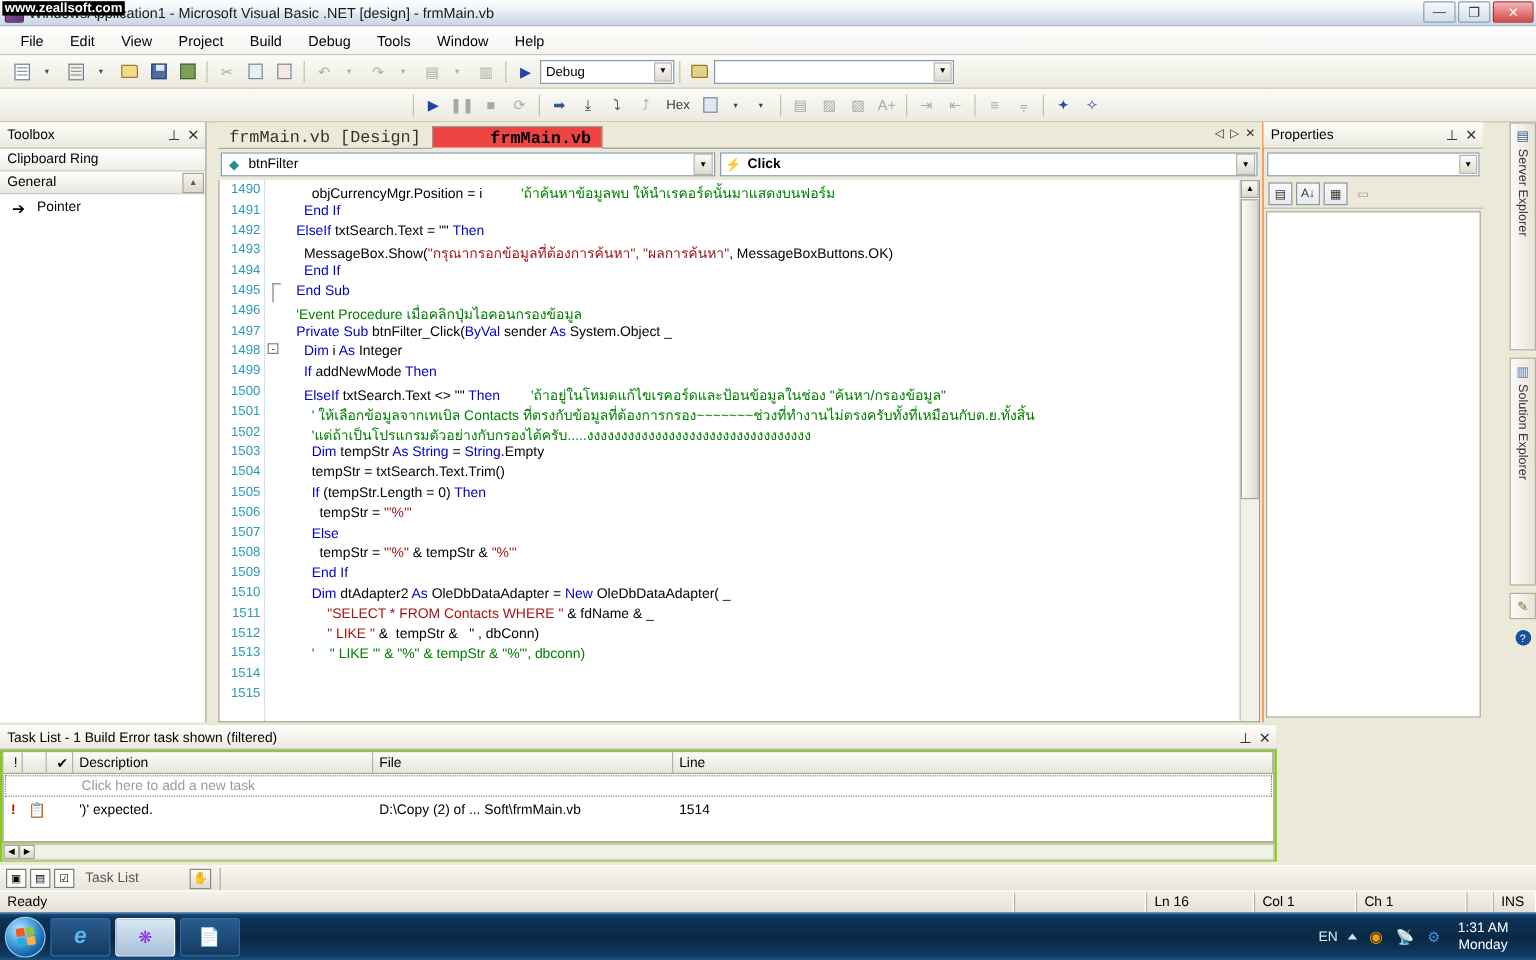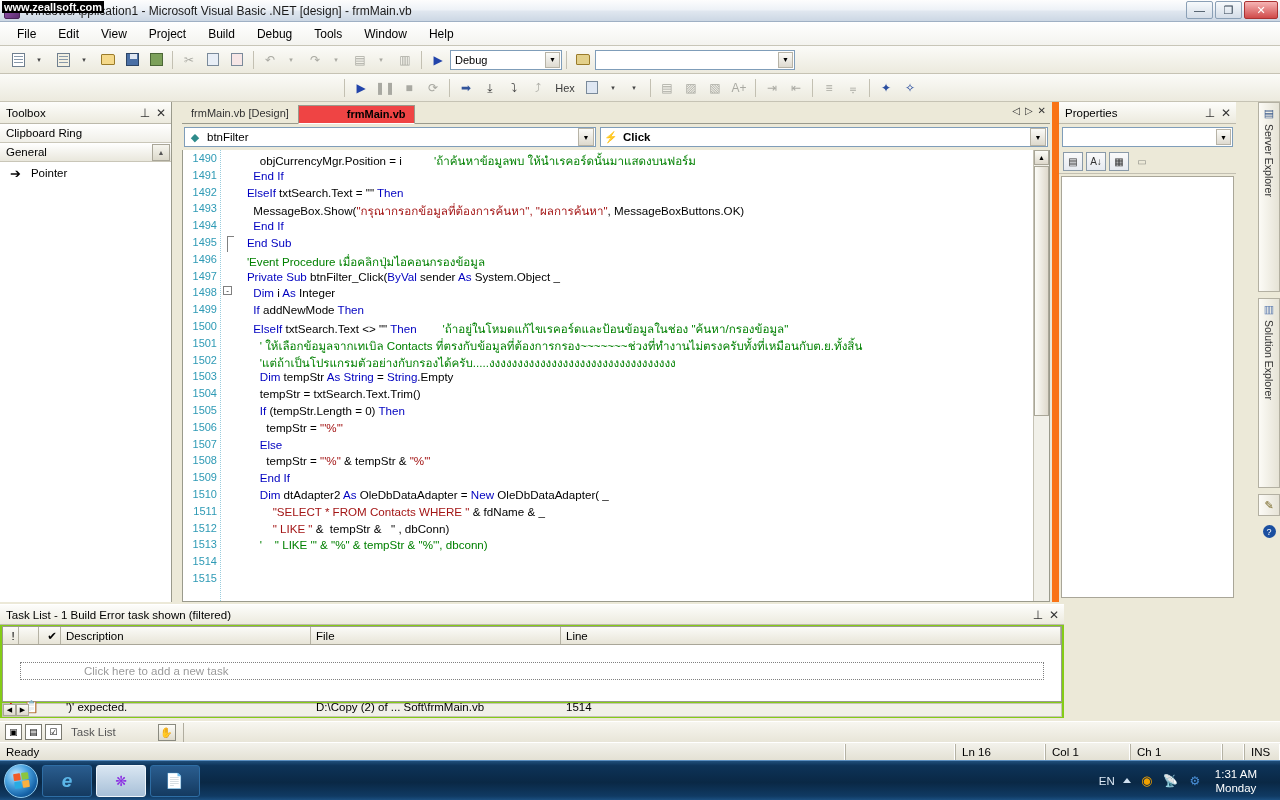--- a/index.html
+++ b/index.html
@@ -113,22 +113,22 @@
   .tbx-body { background:#fff; height:calc(100% - 22px - 19px - 19px); }
   .tbx-item { height:22px;display:flex;align-items:center;padding-left:10px;font-size:11.5px;gap:10px; }
 
   
   .editor-wrap { position:absolute; left:182px; top:102px; width:868px; height:500px; background:#ece9d8; }
   .tabstrip {
     height:22px; display:flex; align-items:flex-end; position:relative;
     background:#ece9d8; border-bottom:1px solid #9a9a8c;
   }
   .tab {
-    height:19px; padding:2px 8px 0 8px; font-size:11px;
-    background:#ece9d8; border:1px solid #ece9d8; border-bottom:none; color:#333;
+    height:19px; padding:2px 8px 0 8px; font-size:14px;
+    background:#ece9d8; border:1px solid #ece9d8; border-bottom:none; color:#333;font-family:Liberation Mono, monospace;
   }
   .tab.active {
     background:#ef4444; border:1px solid #9a9a8c; border-bottom:1px solid #fff;
     font-weight:bold; color:#000; margin-bottom:-1px;padding-left:48px;
   }
   .tabnav { position:absolute; right:4px; top:3px; display:flex; gap:5px; font-size:10px; color:#333; }
 
   .dropbar { height:26px; display:flex; align-items:center; gap:4px; padding:3px 2px; background:#ece9d8; }
   .dd {
     height:20px; background:#fff; border:1px solid #7f9db9; position:relative;
@@ -168,21 +168,21 @@
     display:flex; flex-direction:column; align-items:center;
   }
   .vs-btn { width:15px;height:15px;background:linear-gradient(180deg,#fcfcf8,#ded9cc);
             border:1px solid #a9a698; display:flex;align-items:center;justify-content:center;font-size:7px;}
   .vs-thumb { width:15px;height:250px;background:linear-gradient(90deg,#fcfcf8,#ded9cc);
               border:1px solid #a9a698; margin-top:1px; }
 
   
   .props {
     position:absolute; left:1052px; top:102px; width:184px; height:500px;
-    background:#ece9d8; border-left:7px solid #f97316;
+    background:#ece9d8; border-left:1px solid #f97316;
   }
   .propcombo { margin:3px; height:20px; }
   .proptools {
     height:24px; display:flex; align-items:center; gap:3px; padding:0 4px;
     border-bottom:1px solid #c2bfb1;
   }
   .ptbtn { width:20px;height:19px;border:1px solid #8a9aa8;background:linear-gradient(180deg,#fafafa,#e6eaf0);
            display:flex;align-items:center;justify-content:center;font-size:10px;color:#333;}
   .ptbtn.plain { border:1px solid transparent; background:transparent; color:#8c8c85;}
   .propgrid { margin:2px; height:calc(100% - 22px - 26px - 24px - 6px); background:#fff; border:1px solid #a9a698; }
@@ -211,21 +211,21 @@
   .tl-colhdr div {
     border-right:1px solid #b5b2a4; display:flex; align-items:center; padding-left:5px; font-size:11.5px;
   }
   .c-ex{width:16px;justify-content:center;padding-left:0;}
   .c-ic{width:20px;}
   .c-ck{width:22px;justify-content:center;padding-left:0;}
   .c-desc{width:250px;}
   .c-file{width:250px;}
   .c-line{flex:1;}
   .tl-row { display:flex; height:20px; align-items:center; }
-  .tl-row.newtask { border:1px dotted #808080; margin:17px; height:18px; }
+  .tl-row.newtask { border:1px dotted #808080; margin:1px; height:18px; }
   .tl-row .cell { display:flex; align-items:center; padding-left:5px; font-size:11.5px; }
   .tl-row .cell.c-ex,.tl-row .cell.c-ck { justify-content:center; padding-left:0;}
   .gray { color:#9b9b9b; }
   .tl-hscroll { height:14px; margin:0 2px; display:flex; background:#f1f0e9; border:1px solid #c5c2b4;}
   .hs-btn{width:13px;height:12px;background:linear-gradient(180deg,#fcfcf8,#ded9cc);border:1px solid #a9a698;
           display:flex;align-items:center;justify-content:center;font-size:7px;}
 
   
   .bottabs {
     position:absolute; left:0; top:721px; width:1280px; height:21px;

